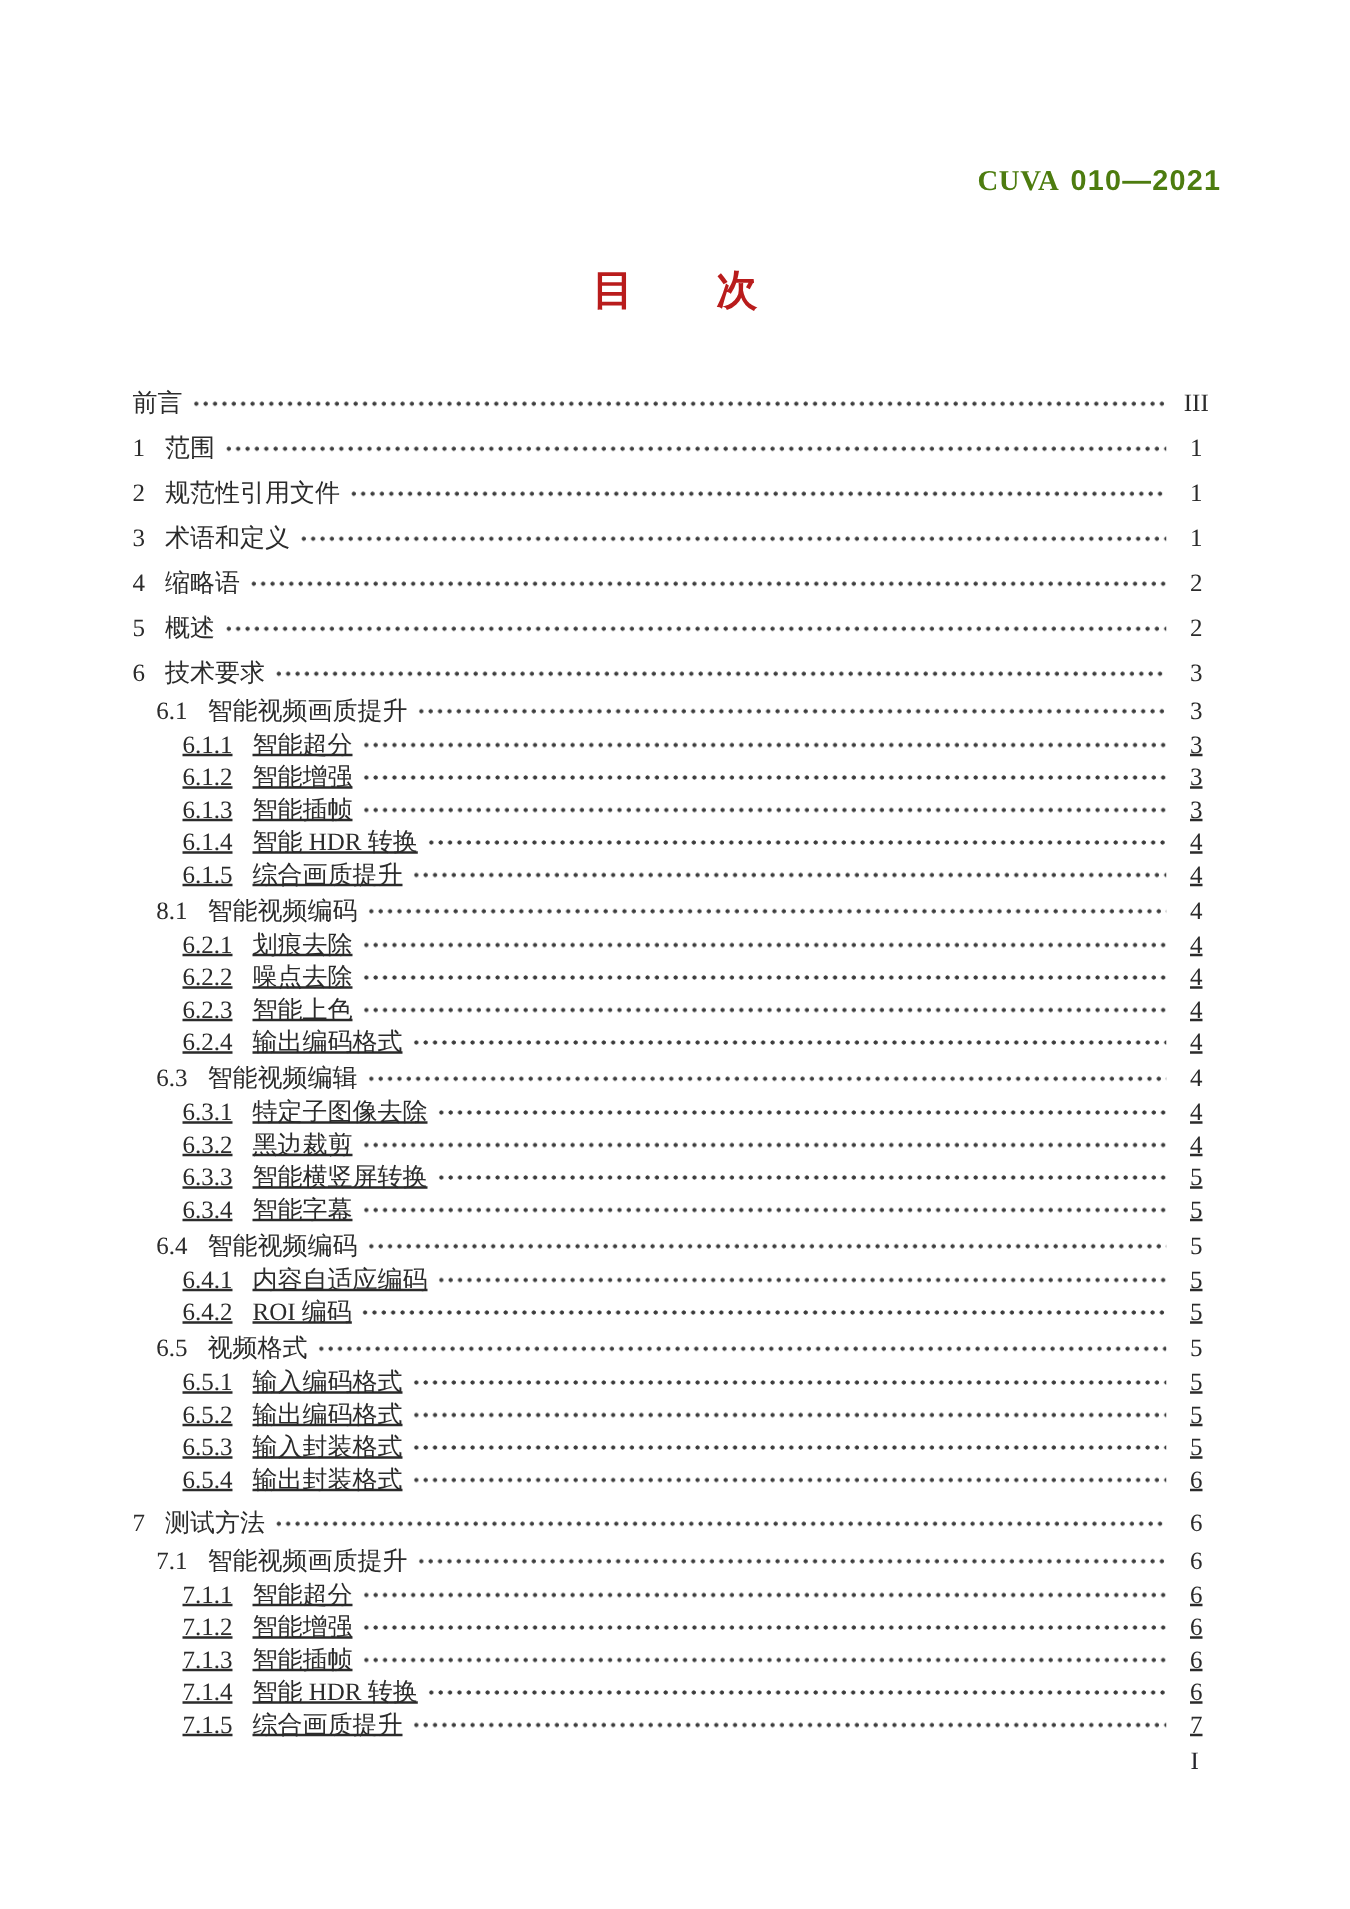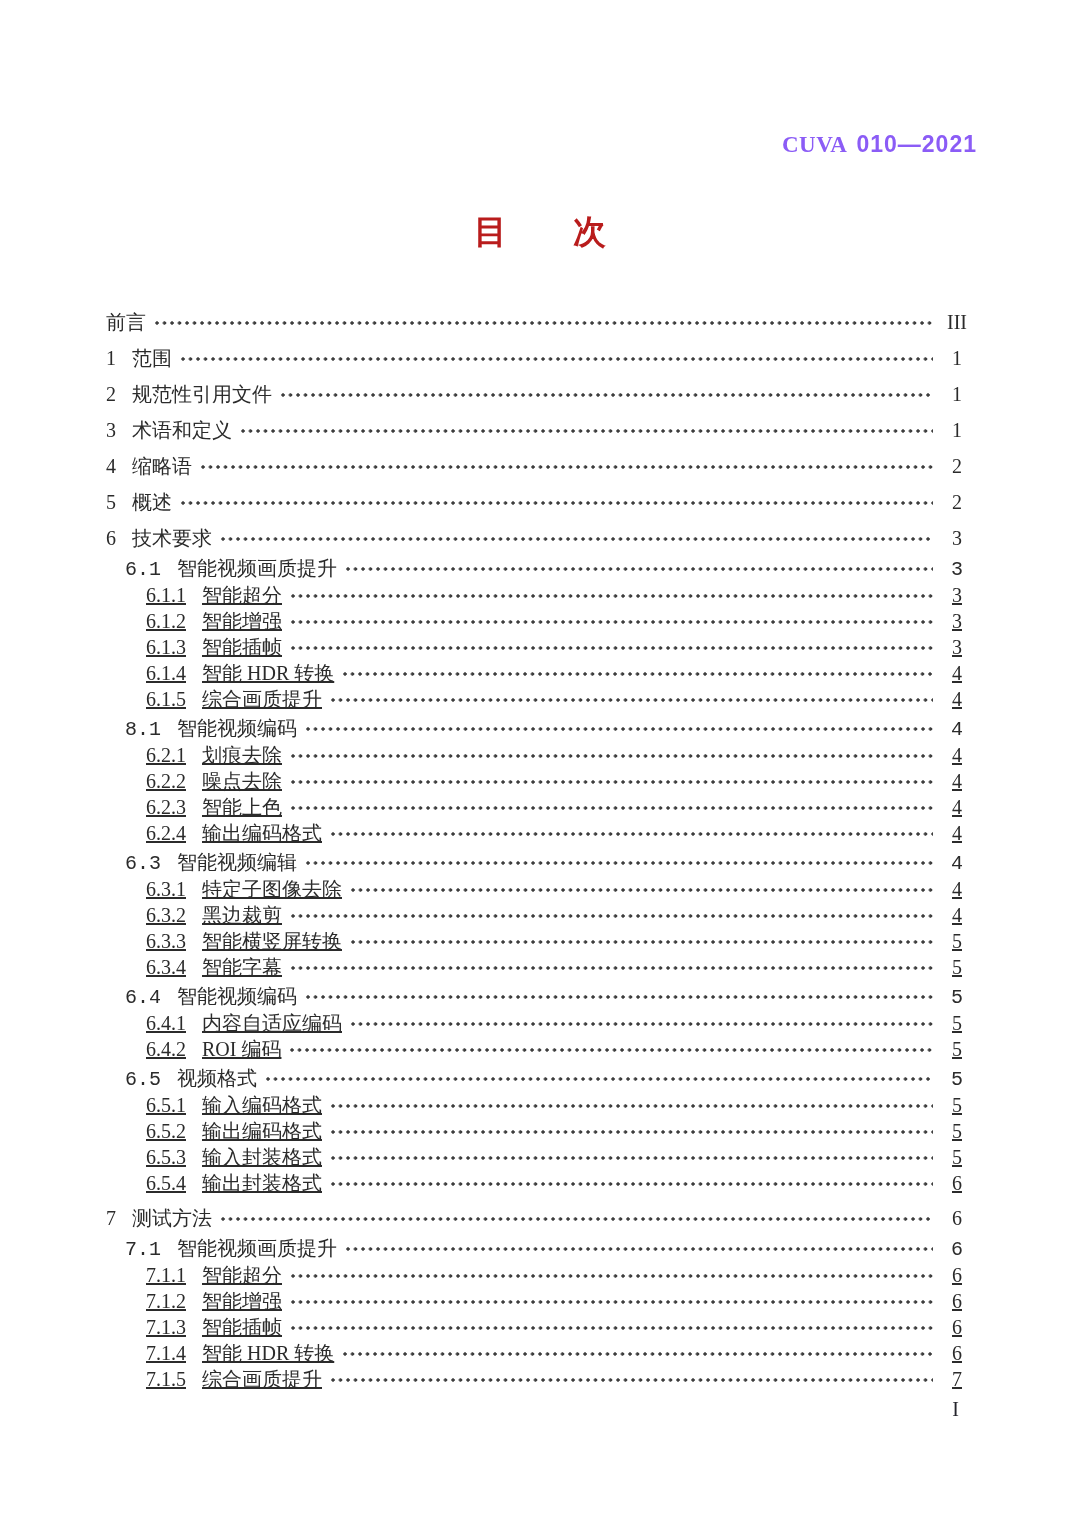--- a/index.html
+++ b/index.html
@@ -18,21 +18,21 @@
     background: #ffffff;
   }
   
   .doc-header {
     position: absolute;
     top: 131px;
     right: 103px;
     font-size: 23px;
     letter-spacing: 0.5px;
     white-space: nowrap;
-    color: #8b5cf6;
+    color: #4d7c0f;
   }
   .doc-header .org {
     font-family: "Liberation Serif", serif;
     font-weight: 700;
     margin-right: 9px;
   }
   .doc-header .number {
     font-family: "Liberation Sans", "DejaVu Sans", sans-serif;
     font-weight: 600;
     letter-spacing: 1px;
@@ -61,21 +61,21 @@
     font-size: 20px;
   }
   .row {
     display: flex;
     align-items: baseline;
     height: 26px;
     line-height: 26px;
     white-space: nowrap;
   }
   .row.lv0 { margin-top: 9px; margin-bottom: 1px; }
-  .row.lv1 { padding-left: 19px; margin-top: 3px; margin-bottom: 1px; font-family: Liberation Mono, monospace; }
+  .row.lv1 { padding-left: 19px; margin-top: 3px; margin-bottom: 1px; }
   .row.lv2 { padding-left: 40px; text-decoration: underline; }
   .num { margin-right: 16px; }
   .num:empty { display: none; }
   .label { flex: 0 0 auto; }
   .dots {
     flex: 1 1 auto;
     position: relative;
     height: 26px;
     margin: 0 2px;
     min-width: 20px;

